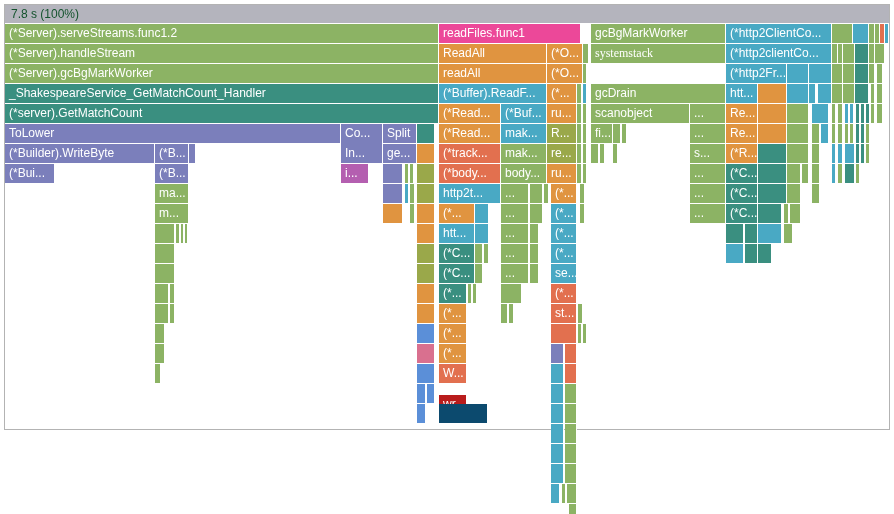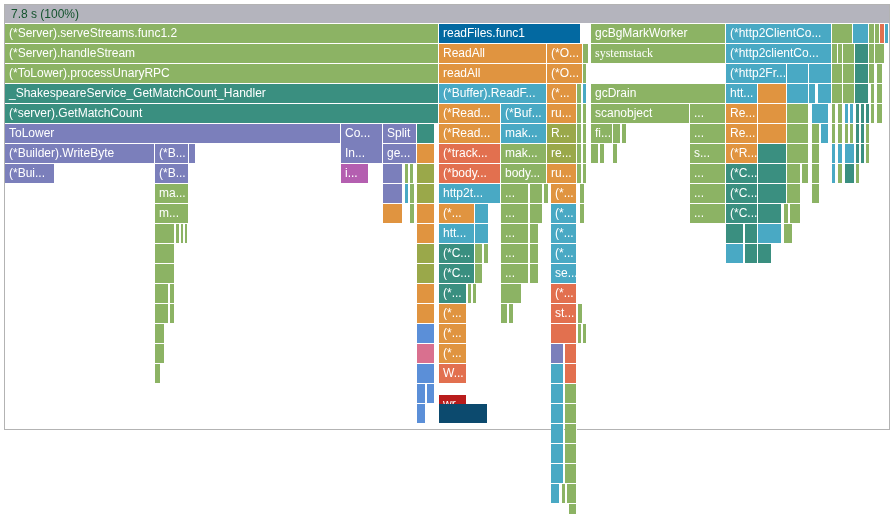--- a/index.html
+++ b/index.html
@@ -20,42 +20,42 @@
 </style>
 </head>
 <body>
 
 <div id="stage">
 
   <div id="frame"></div>
 
   <div id="graph">
       <div class="fr" style="left: 5px; top: 24px; width: 434px; height: 20px; background: rgb(140, 179, 100);">(*Server).serveStreams.func1.2</div>
-      <div class="fr" style="left: 439px; top: 24px; width: 142px; height: 20px; background: #0369a1;">readFiles.func1</div>
+      <div class="fr" style="left: 439px; top: 24px; width: 142px; height: 20px; background: #ec4899;">readFiles.func1</div>
       <div class="fr" style="left: 591px; top: 24px; width: 135px; height: 20px; background: rgb(140, 179, 100);">gcBgMarkWorker</div>
       <div class="fr" style="left: 726px; top: 24px; width: 106px; height: 20px; background: rgb(73, 169, 196);">(*http2ClientCo...</div>
       <div class="fr nolabel" style="left: 832px; top: 24px; width: 21px; height: 20px; background: rgb(140, 179, 100);"></div>
       <div class="fr nolabel" style="left: 853px; top: 24px; width: 16px; height: 20px; background: rgb(73, 169, 196);"></div>
       <div class="fr nolabel" style="left: 869px; top: 24px; width: 6px; height: 20px; background: rgb(140, 179, 100);"></div>
       <div class="fr nolabel" style="left: 875px; top: 24px; width: 5px; height: 20px; background: rgb(140, 179, 100);"></div>
       <div class="fr nolabel" style="left: 880px; top: 24px; width: 5px; height: 20px; background: rgb(226, 112, 79);"></div>
       <div class="fr nolabel" style="left: 885px; top: 24px; width: 4px; height: 20px; background: rgb(73, 169, 196);"></div>
       <div class="fr" style="left: 5px; top: 44px; width: 434px; height: 20px; background: rgb(140, 179, 100);">(*Server).handleStream</div>
       <div class="fr" style="left: 439px; top: 44px; width: 108px; height: 20px; background: rgb(224, 148, 64);">ReadAll</div>
       <div class="fr" style="left: 547px; top: 44px; width: 36px; height: 20px; background: rgb(224, 148, 64);">(*O...</div>
       <div class="fr nolabel" style="left: 583px; top: 44px; width: 6px; height: 20px; background: rgb(140, 179, 100);"></div>
       <div class="fr" style="left: 591px; top: 44px; width: 135px; height: 20px; background: rgb(140, 179, 100); font-family: Liberation Serif, serif;">systemstack</div>
       <div class="fr" style="left: 726px; top: 44px; width: 106px; height: 20px; background: rgb(73, 169, 196);">(*http2clientCo...</div>
       <div class="fr nolabel" style="left: 832px; top: 44px; width: 6px; height: 20px; background: rgb(140, 179, 100);"></div>
       <div class="fr nolabel" style="left: 838px; top: 44px; width: 5px; height: 20px; background: rgb(140, 179, 100);"></div>
       <div class="fr nolabel" style="left: 843px; top: 44px; width: 12px; height: 20px; background: rgb(140, 179, 100);"></div>
       <div class="fr nolabel" style="left: 855px; top: 44px; width: 14px; height: 20px; background: rgb(58, 143, 128);"></div>
       <div class="fr nolabel" style="left: 869px; top: 44px; width: 6px; height: 20px; background: rgb(140, 179, 100);"></div>
       <div class="fr nolabel" style="left: 875px; top: 44px; width: 10px; height: 20px; background: rgb(140, 179, 100);"></div>
-      <div class="fr" style="left: 5px; top: 64px; width: 434px; height: 20px; background: rgb(140, 179, 100);">(*ToLower).processUnaryRPC</div>
+      <div class="fr" style="left: 5px; top: 64px; width: 434px; height: 20px; background: rgb(140, 179, 100);">(*Server).gcBgMarkWorker</div>
       <div class="fr" style="left: 439px; top: 64px; width: 108px; height: 20px; background: rgb(224, 148, 64);">readAll</div>
       <div class="fr" style="left: 547px; top: 64px; width: 36px; height: 20px; background: rgb(224, 148, 64);">(*O...</div>
       <div class="fr nolabel" style="left: 583px; top: 64px; width: 4px; height: 20px; background: rgb(140, 179, 100);"></div>
       <div class="fr" style="left: 726px; top: 64px; width: 61px; height: 20px; background: rgb(73, 169, 196);">(*http2Fr...</div>
       <div class="fr nolabel" style="left: 787px; top: 64px; width: 22px; height: 20px; background: rgb(73, 169, 196);"></div>
       <div class="fr nolabel" style="left: 809px; top: 64px; width: 23px; height: 20px; background: rgb(73, 169, 196);"></div>
       <div class="fr nolabel" style="left: 832px; top: 64px; width: 11px; height: 20px; background: rgb(140, 179, 100);"></div>
       <div class="fr nolabel" style="left: 843px; top: 64px; width: 12px; height: 20px; background: rgb(140, 179, 100);"></div>
       <div class="fr nolabel" style="left: 855px; top: 64px; width: 14px; height: 20px; background: rgb(58, 143, 128);"></div>
       <div class="fr nolabel" style="left: 869px; top: 64px; width: 6px; height: 20px; background: rgb(140, 179, 100);"></div>

